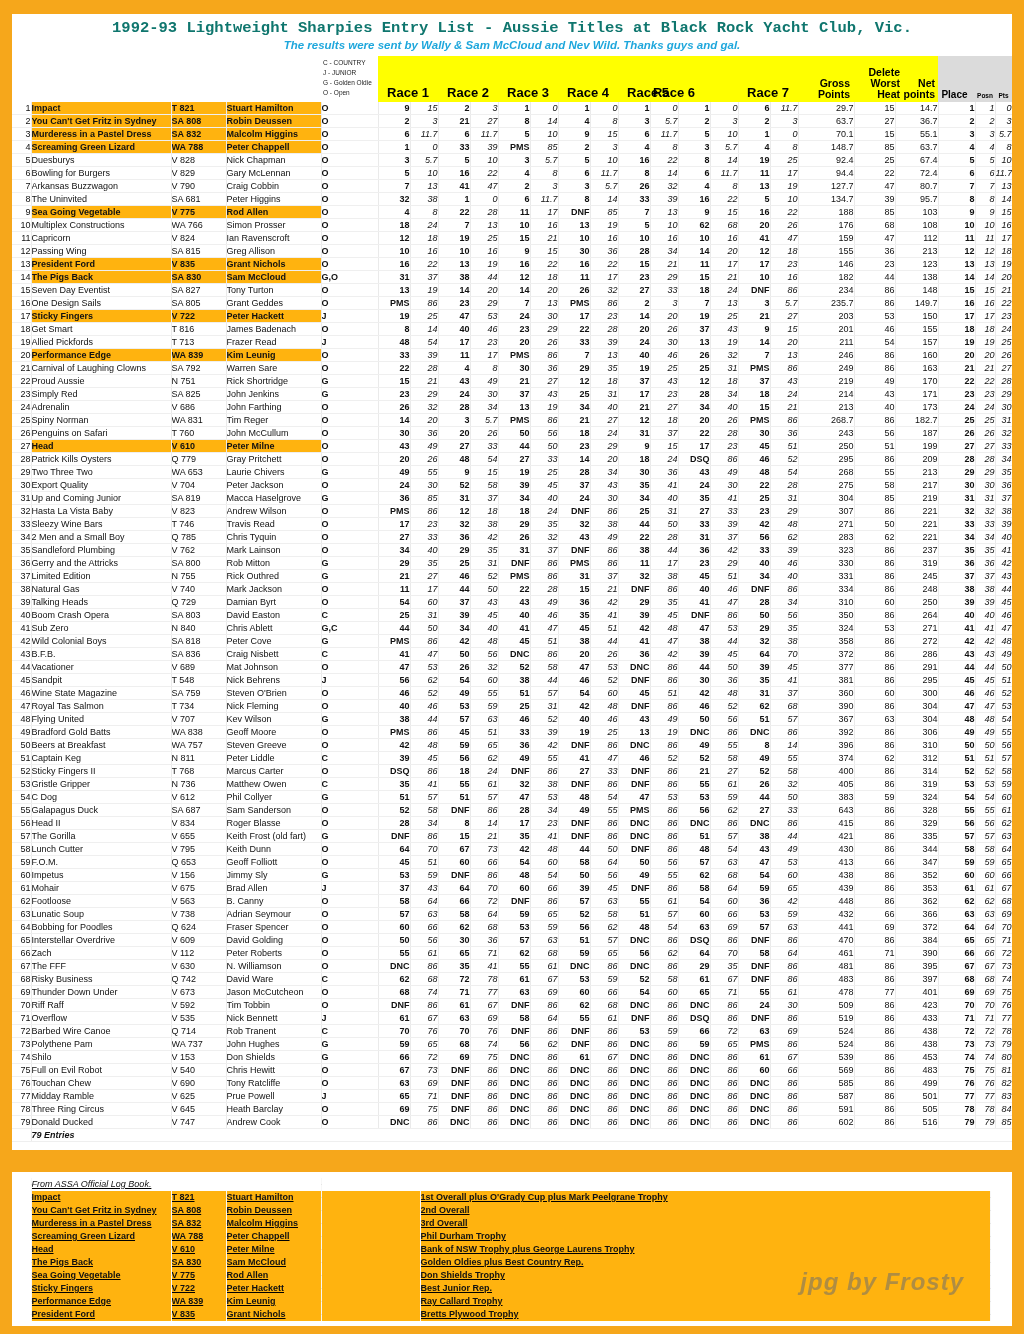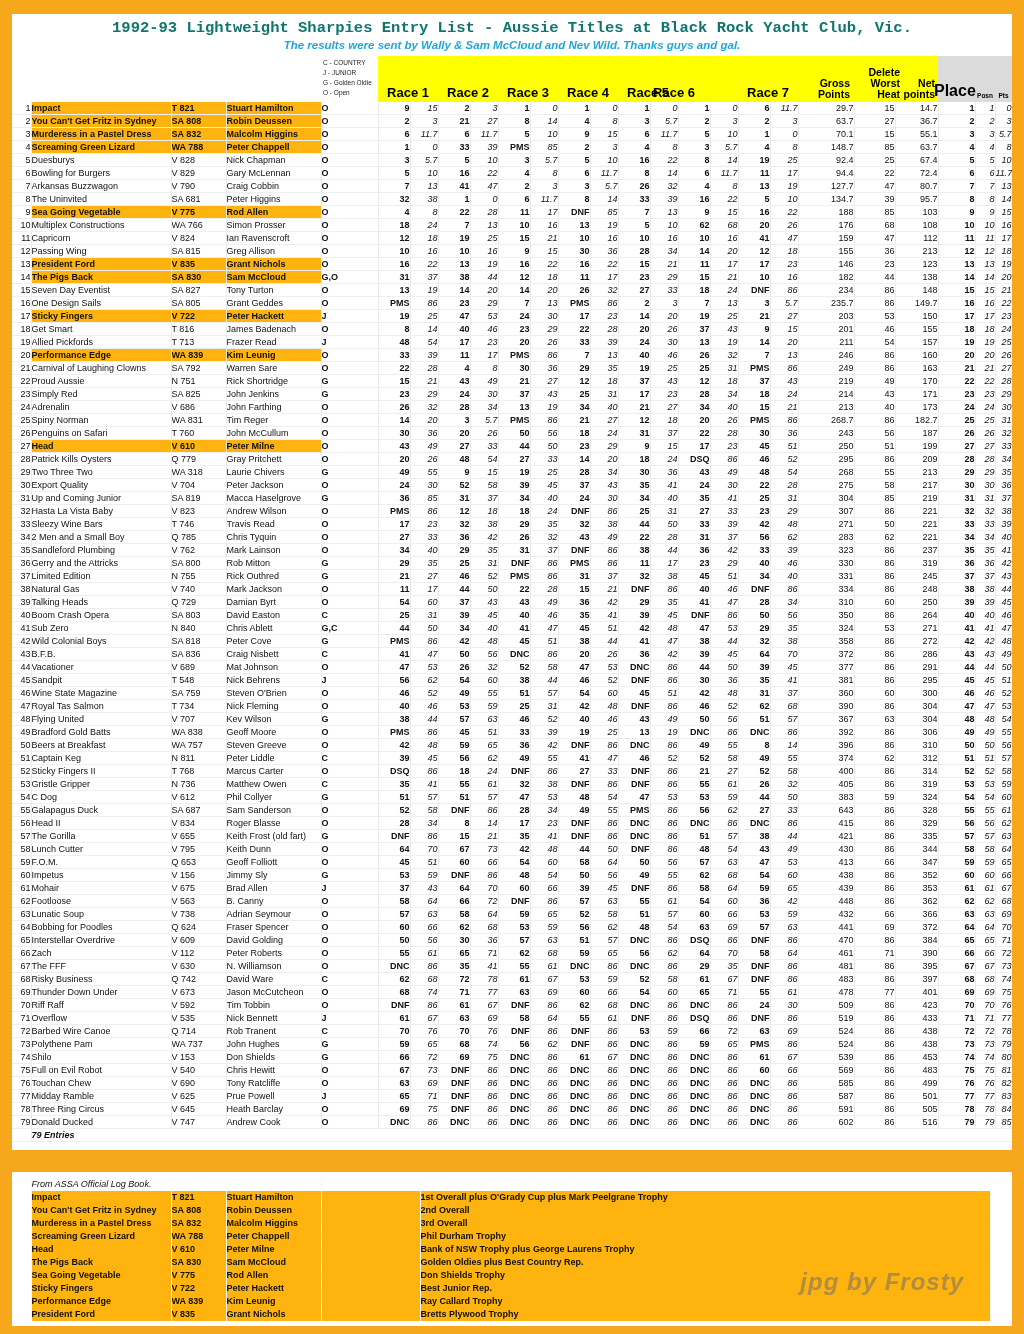--- a/index.html
+++ b/index.html
@@ -27,21 +27,21 @@
     text-align:center;font-size:11.5px;font-weight:700;font-style:italic;
     color:#1FA7DC;height:16px;line-height:14px;white-space:nowrap;
   }
   .header-block{position:relative;height:46px;margin-top:2px;}
   .yellow-band{position:absolute;left:366px;top:0;width:560px;height:46px;background:#FFFF00;}
   .grey-band{position:absolute;left:926px;top:0;width:74px;height:46px;background:#DBDBDB;}
   .legend{position:absolute;left:311px;top:2px;width:56px;font-size:6.5px;line-height:10px;color:#222;white-space:nowrap;}
   .race-label{position:absolute;bottom:2px;width:60px;text-align:center;font-size:13px;font-weight:700;color:#000;}
   .stack{position:absolute;bottom:2px;font-size:10.5px;font-weight:700;line-height:11px;color:#000;text-align:right;}
   .stack.center{text-align:right;}
-  .place-label{position:absolute;bottom:2px;left:922px;width:41px;font-size:16px;font-weight:700;text-align:center;}
+  .place-label{position:absolute;bottom:2px;left:922px;width:41px;font-size:10px;font-weight:700;text-align:center;}
   .tiny-label{position:absolute;bottom:3px;font-size:6.5px;font-weight:700;text-align:center;}
   table.grid{table-layout:fixed;border-collapse:collapse;width:1000px;}
   table.grid td{
     height:12px;line-height:12px;font-size:9px;color:#111;
     border-right:1px solid #EAEAEA;border-bottom:1px solid #EFEFEF;
     overflow:hidden;white-space:nowrap;padding:0;
   }
   td.num{font-size:8px;text-align:right;padding-right:3px;color:#333;}
   td.boat{padding-left:3px;}
   td.sail{padding-left:2px;}
@@ -50,21 +50,21 @@
   td.hl{background:#FFB30F;font-weight:700;}
   td.pl{font-weight:700;text-align:right;padding-right:7px;}
   td.pt{font-style:italic;text-align:right;padding-right:5px;color:#222;}
   td.sum{text-align:right;padding-right:10px;}
   td.plc{font-weight:700;text-align:right;padding-right:14px;font-size:9.5px;}
   td.tiny{font-size:7px;font-style:italic;color:#555;text-align:right;padding-right:4px;}
   td.count{font-weight:700;font-size:10.5px;padding-left:6px;border-right:none;font-style:italic;}
   td.src{font-style:italic;font-size:9.5px;padding-left:42px;background:#fff;}
   td.ab{background:#FFB30F;font-weight:700;padding-left:3px;}
   td.blank{background:#fff;}
-  #footer-sheet table.grid{margin-top:6px;}
+  #footer-sheet table.grid{margin-top:6px;text-decoration:underline;}
   #footer-sheet table.grid td{height:13px;line-height:13px;border-bottom:none;border-right:1px solid rgba(0,0,0,0.03);}
   .watermark{
     position:absolute;right:48px;top:96px;
     font-size:24px;font-weight:700;font-style:italic;
     color:rgba(110,110,110,0.55);letter-spacing:1px;
   }
 </style>
 </head>
 <body>
 
@@ -883,21 +883,21 @@
           <td class="sum">295</td>
           <td class="sum">86</td>
           <td class="sum">209</td>
           <td class="plc">28</td>
           <td class="tiny">28</td>
           <td class="tiny">34</td>
         </tr>
         <tr>
           <td class="num">29</td>
           <td class="boat">Two Three Two</td>
-          <td class="sail">WA 318</td>
+          <td class="sail">WA 653</td>
           <td class="skip">Laurie Chivers</td>
           <td class="cat">G</td>
           <td class="pl">49</td>
           <td class="pt">55</td>
           <td class="pl">9</td>
           <td class="pt">15</td>
           <td class="pl">19</td>
           <td class="pt">25</td>
           <td class="pl">28</td>
           <td class="pt">34</td>

